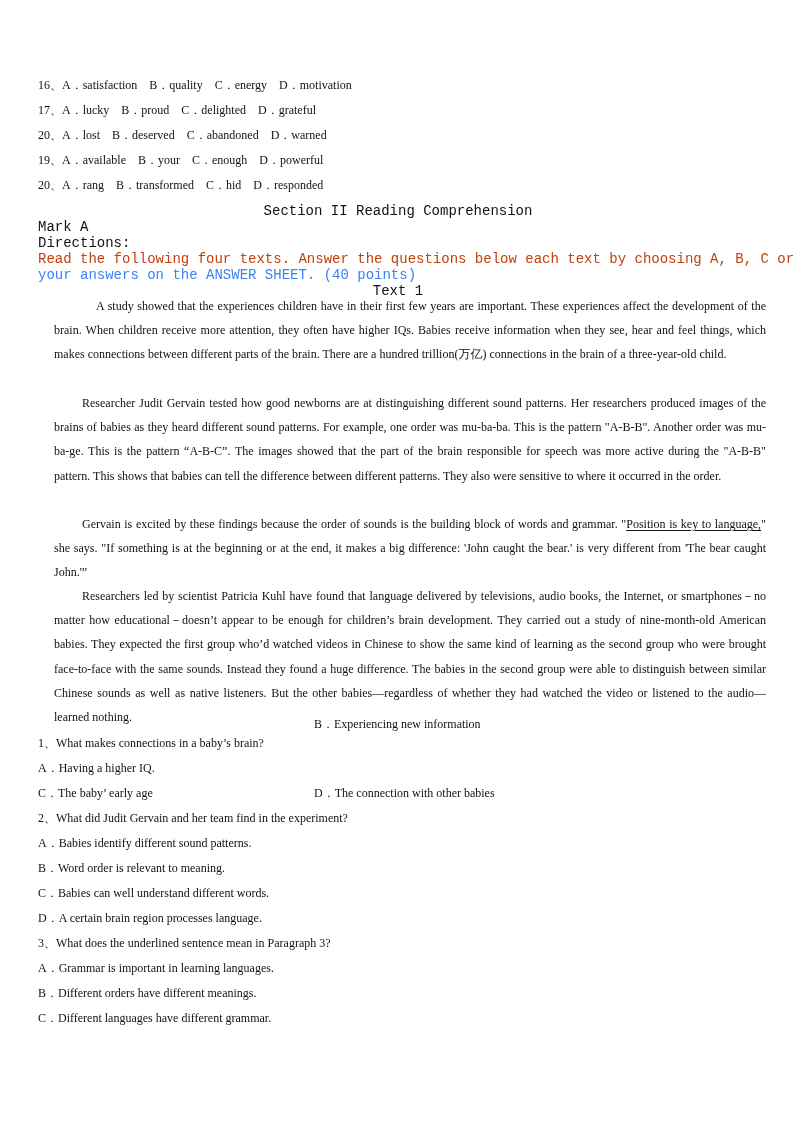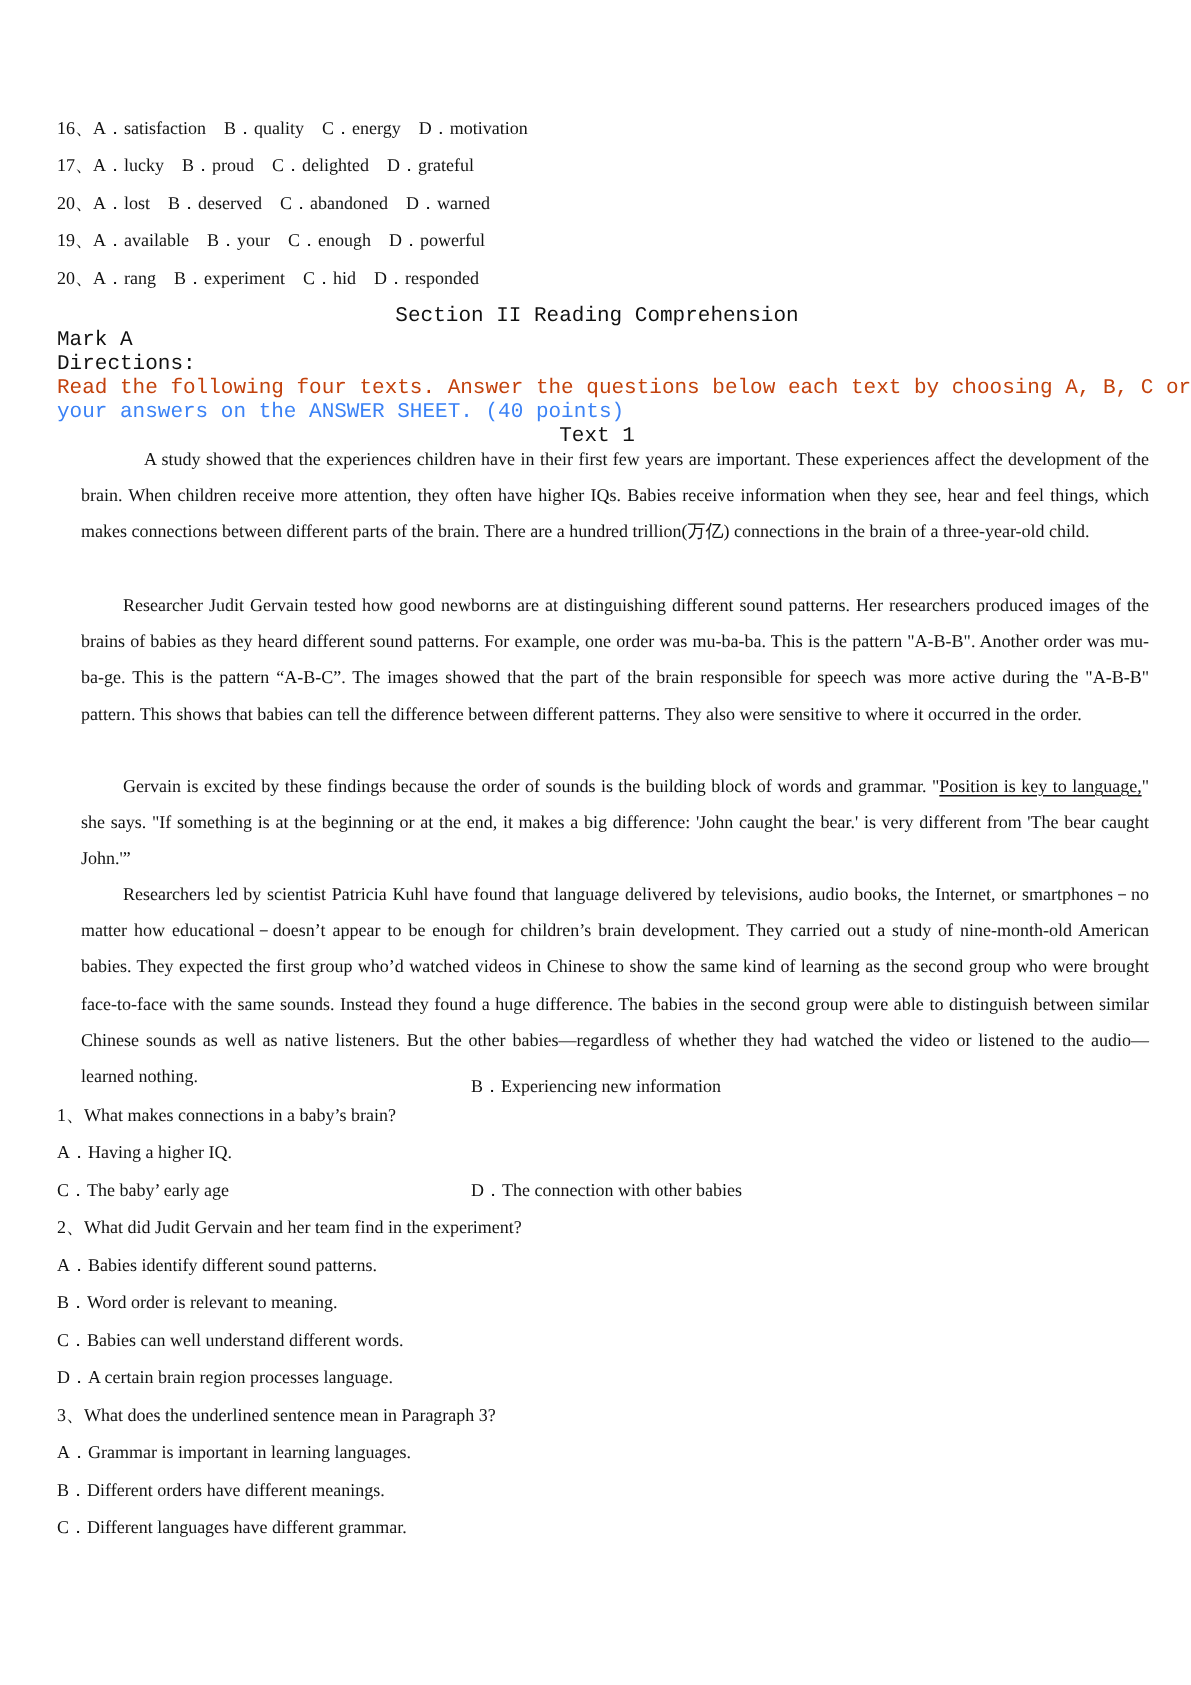--- a/index.html
+++ b/index.html
@@ -29,21 +29,21 @@
   <div class="opt-line serif" style="top:102px">
     <span>17、</span><span>A．lucky</span><span class="sp"></span><span>B．proud</span><span class="sp"></span><span>C．delighted</span><span class="sp"></span><span>D．grateful</span>
   </div>
   <div class="opt-line serif" style="top:127px">
     <span>20、</span><span>A．lost</span><span class="sp"></span><span>B．deserved</span><span class="sp"></span><span>C．abandoned</span><span class="sp"></span><span>D．warned</span>
   </div>
   <div class="opt-line serif" style="top:152px">
     <span>19、</span><span>A．available</span><span class="sp"></span><span>B．your</span><span class="sp"></span><span>C．enough</span><span class="sp"></span><span>D．powerful</span>
   </div>
   <div class="opt-line serif" style="top:177px">
-    <span>20、</span><span>A．rang</span><span class="sp"></span><span>B．experiment</span><span class="sp"></span><span>C．hid</span><span class="sp"></span><span>D．responded</span>
+    <span>20、</span><span>A．rang</span><span class="sp"></span><span>B．transformed</span><span class="sp"></span><span>C．hid</span><span class="sp"></span><span>D．responded</span>
   </div>
 
   <div class="head mono center" style="top:203px">Section II Reading Comprehension</div>
   <div class="head mono" style="top:219px">Mark A</div>
   <div class="head mono" style="top:235px">Directions:</div>
   <div class="head mono" style="top:251px; color:#c2410c;">Read the following four texts. Answer the questions below each text by choosing A, B, C or D. Mark</div>
   <div class="head mono" style="top:267px; color:#3b82f6;">your answers on the ANSWER SHEET. (40 points)</div>
   <div class="head mono center" style="top:283px">Text 1</div>
 
   <div class="para serif indent1" style="top:294px">A study showed that the experiences children have in their first few years are important. These experiences affect the development of the brain. When children receive more attention, they often have higher IQs. Babies receive information when they see, hear and feel things, which makes connections between different parts of the brain. There are a hundred trillion(万亿) connections in the brain of a three-year-old child.</div>

